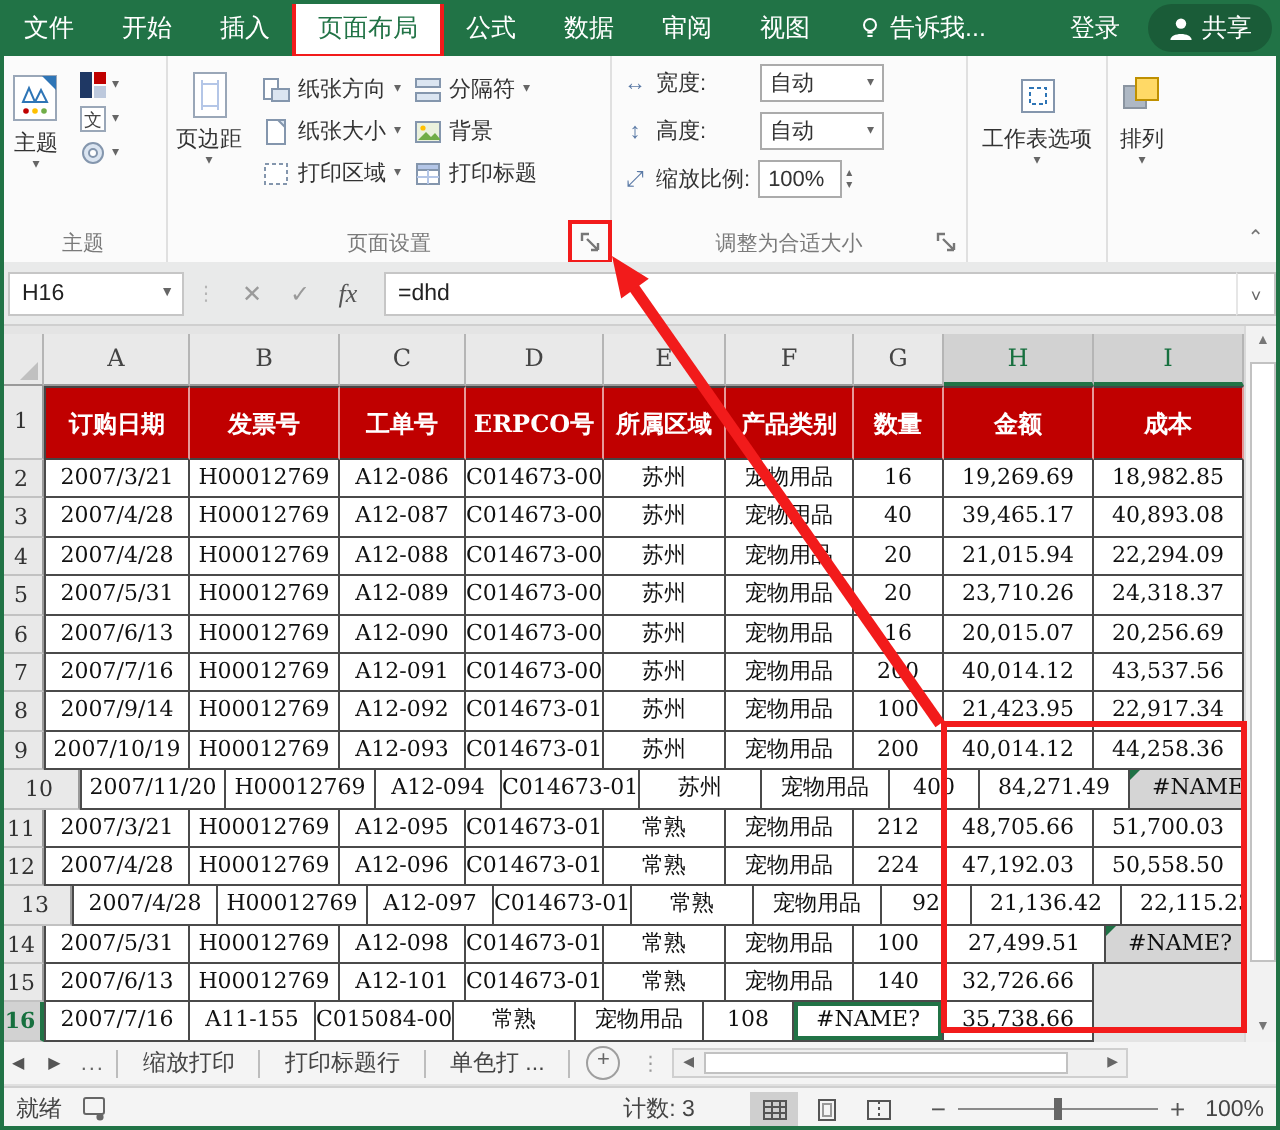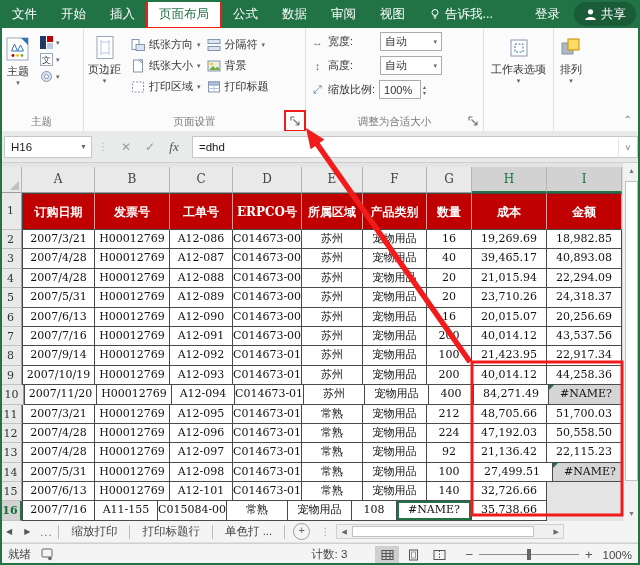--- a/index.html
+++ b/index.html
@@ -372,22 +372,22 @@
       </div>
       <div class="grow">
         <div class="gc rowh" style="width:22px;height:37px;line-height:36px">1</div>
         <div class="gc red fl" style="width:73px">订购日期</div>
         <div class="gc red" style="width:75px">发票号</div>
         <div class="gc red" style="width:63px">工单号</div>
         <div class="gc red" style="width:69px">ERPCO号</div>
         <div class="gc red" style="width:61px">所属区域</div>
         <div class="gc red" style="width:64px">产品类别</div>
         <div class="gc red" style="width:45px">数量</div>
+        <div class="gc red" style="width:75px">金额</div>
         <div class="gc red" style="width:75px">成本</div>
-        <div class="gc red" style="width:75px">金额</div>
       </div>
       <div class="grow">
         <div class="gc rowh" style="width:22px;height:19.4px;line-height:19px">2</div>
         <div class="gc d fl" style="width:73px">2007/3/21</div>
         <div class="gc d" style="width:75px">H00012769</div>
         <div class="gc d" style="width:63px">A12-086</div>
         <div class="gc d" style="width:69px">C014673-004</div>
         <div class="gc d" style="width:61px">苏州</div>
         <div class="gc d" style="width:64px">宠物用品</div>
         <div class="gc d" style="width:45px">16</div>
@@ -472,21 +472,21 @@
         <div class="gc d" style="width:75px">H00012769</div>
         <div class="gc d" style="width:63px">A12-093</div>
         <div class="gc d" style="width:69px">C014673-011</div>
         <div class="gc d" style="width:61px">苏州</div>
         <div class="gc d" style="width:64px">宠物用品</div>
         <div class="gc d" style="width:45px">200</div>
         <div class="gc d" style="width:75px">40,014.12</div>
         <div class="gc d" style="width:75px">44,258.36</div>
       </div>
       <div class="grow">
-        <div class="gc rowh" style="width:24px;height:19.4px;line-height:19px">10</div>
+        <div class="gc rowh" style="width:40px;height:19.4px;line-height:19px">10</div>
         <div class="gc d fl" style="width:73px">2007/11/20</div>
         <div class="gc d" style="width:75px">H00012769</div>
         <div class="gc d" style="width:63px">A12-094</div>
         <div class="gc d" style="width:69px">C014673-012</div>
         <div class="gc d" style="width:61px">苏州</div>
         <div class="gc d" style="width:64px">宠物用品</div>
         <div class="gc d" style="width:45px">400</div>
         <div class="gc d" style="width:75px">84,271.49</div>
         <div class="gc d err" style="width:75px">#NAME?</div>
       </div>
@@ -508,21 +508,21 @@
         <div class="gc d" style="width:75px">H00012769</div>
         <div class="gc d" style="width:63px">A12-096</div>
         <div class="gc d" style="width:69px">C014673-014</div>
         <div class="gc d" style="width:61px">常熟</div>
         <div class="gc d" style="width:64px">宠物用品</div>
         <div class="gc d" style="width:45px">224</div>
         <div class="gc d" style="width:75px">47,192.03</div>
         <div class="gc d" style="width:75px">50,558.50</div>
       </div>
       <div class="grow">
-        <div class="gc rowh" style="width:22px;height:19.4px;line-height:19px">13</div>
+        <div class="gc rowh" style="width:36px;height:19.4px;line-height:19px">13</div>
         <div class="gc d fl" style="width:73px">2007/4/28</div>
         <div class="gc d" style="width:75px">H00012769</div>
         <div class="gc d" style="width:63px">A12-097</div>
         <div class="gc d" style="width:69px">C014673-015</div>
         <div class="gc d" style="width:61px">常熟</div>
         <div class="gc d" style="width:64px">宠物用品</div>
         <div class="gc d" style="width:45px">92</div>
         <div class="gc d" style="width:75px">21,136.42</div>
         <div class="gc d" style="width:75px">22,115.23</div>
       </div>

